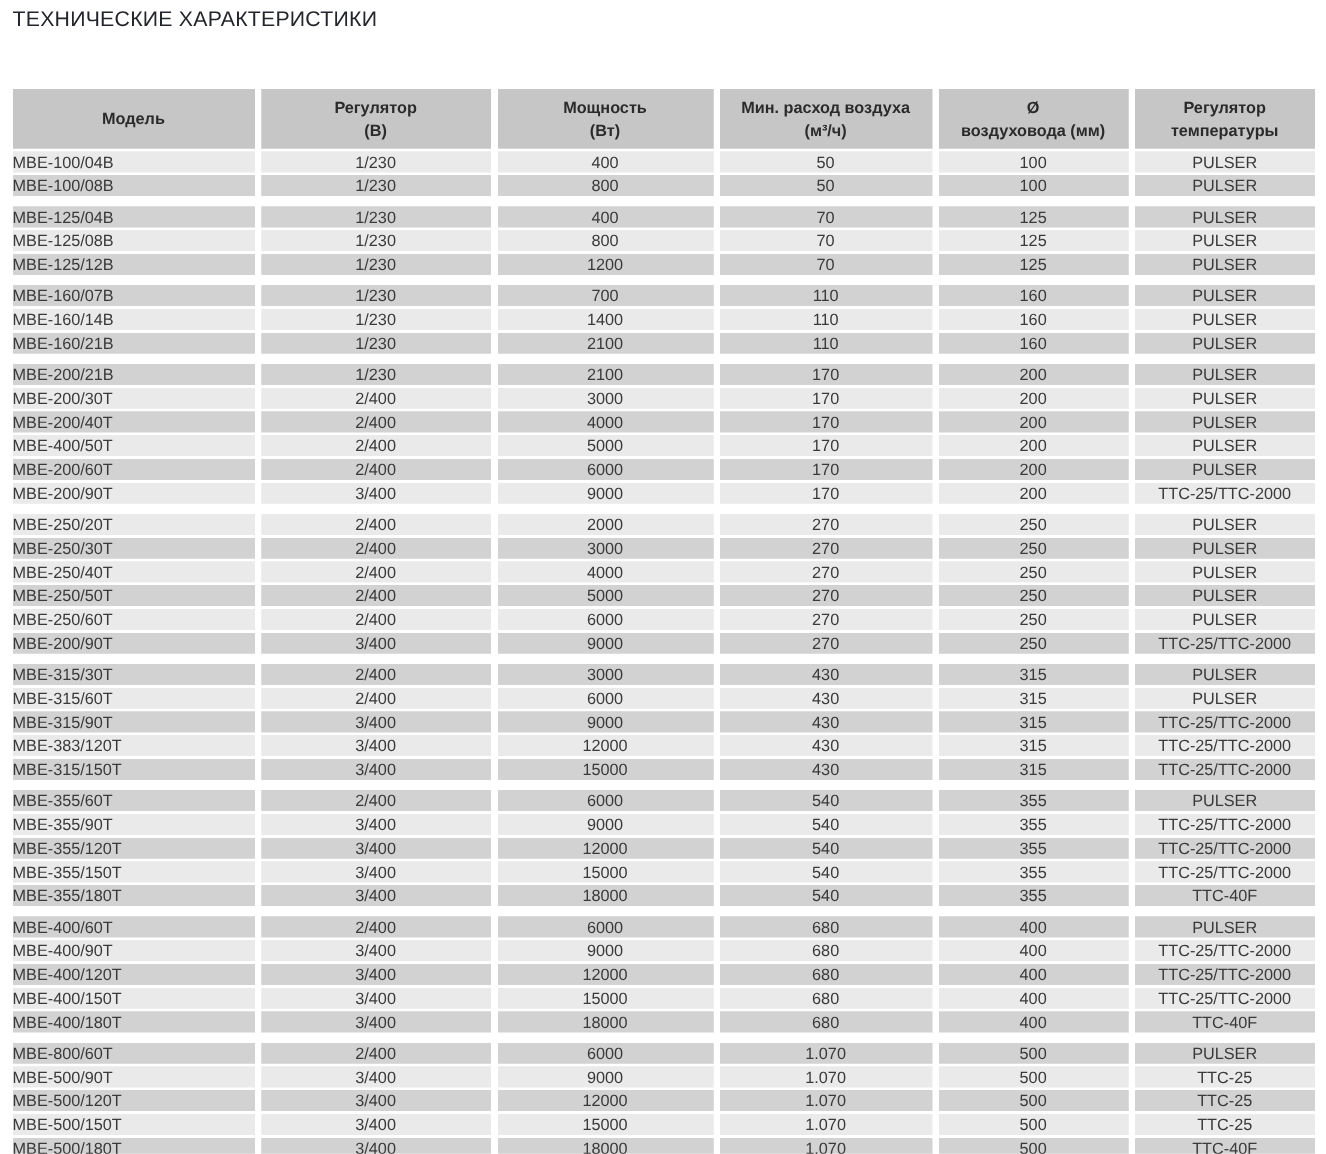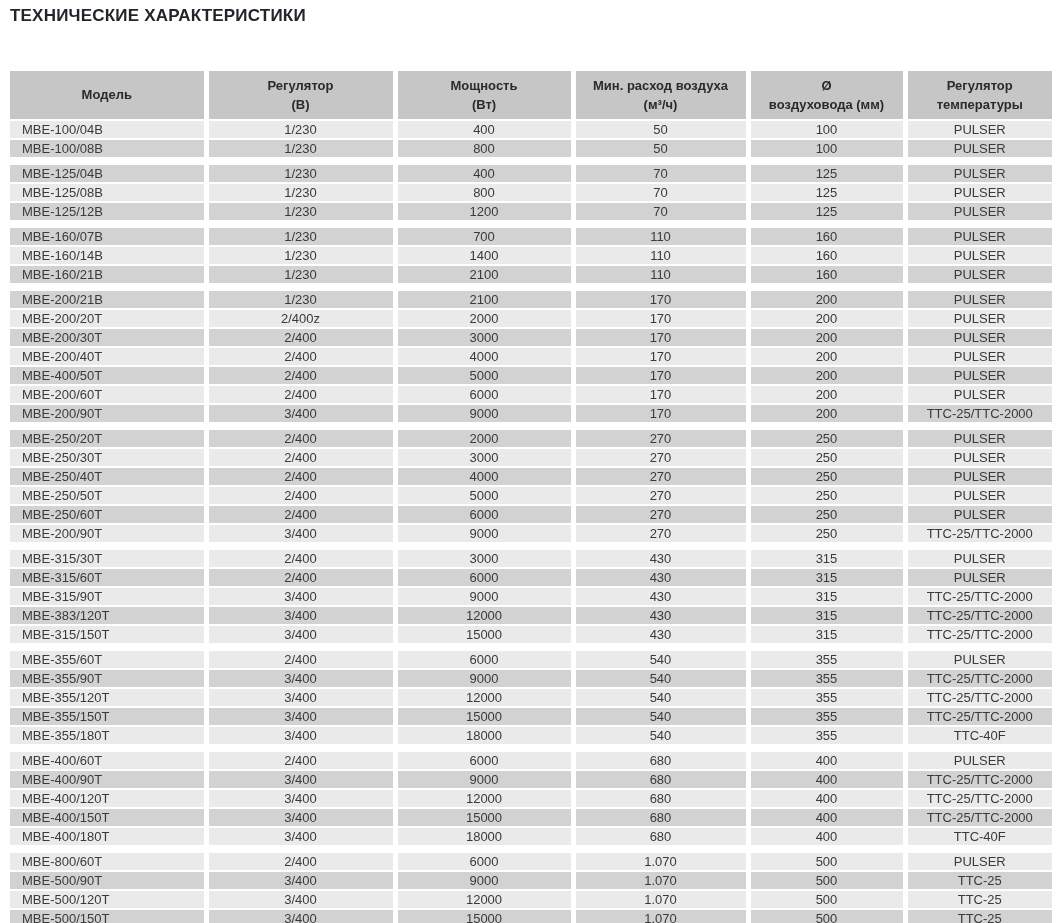--- a/index.html
+++ b/index.html
@@ -6,21 +6,21 @@
   body {
     width: 1061px;
     height: 923px;
     box-sizing: border-box;
     padding: 4px 9px 0 10px;
     font-family: "Liberation Sans", sans-serif;
     overflow: hidden;
   }
   .page-title {
     font-size: 17px;
-    font-weight: bold;
+    font-weight: normal;
     color: var(--title-text, #22252b);
     letter-spacing: 0.2px;
     margin: 2px 0 12px 0;
   }
   table.spec-table {
     border-collapse: collapse;
     table-layout: fixed;
     width: 1042px;
     margin-top: 45px;
   }
@@ -51,21 +51,21 @@
   }
   tbody tr:nth-child(odd) td { background: var(--row-light, #eaeaea); }
   tbody tr:nth-child(even) td { background: var(--row-dark, #d2d2d2); }
   tbody tr.spacer td {
     background: #ffffff !important;
     height: 4px;
     border-bottom: 2px solid #ffffff;
   }
   tbody td:first-child {
     text-align: left;
-    padding-left: 12px;
+    padding-left: 0;
   }
 </style>
 </head>
 <body>
 
 <h1 class="page-title">ТЕХНИЧЕСКИЕ ХАРАКТЕРИСТИКИ</h1>
 
 <table class="spec-table">
   <colgroup>
     <col style="width:196px">
@@ -179,28 +179,20 @@
       </tr>
       <tr>
         <td>MBE-200/21B</td>
         <td>1/230</td>
         <td>2100</td>
         <td>170</td>
         <td>200</td>
         <td>PULSER</td>
       </tr>
       <tr>
-        <td>MBE-200/20T</td>
-        <td>2/400z</td>
-        <td>2000</td>
-        <td>170</td>
-        <td>200</td>
-        <td>PULSER</td>
-      </tr>
-      <tr>
         <td>MBE-200/30T</td>
         <td>2/400</td>
         <td>3000</td>
         <td>170</td>
         <td>200</td>
         <td>PULSER</td>
       </tr>
       <tr>
         <td>MBE-200/40T</td>
         <td>2/400</td>

